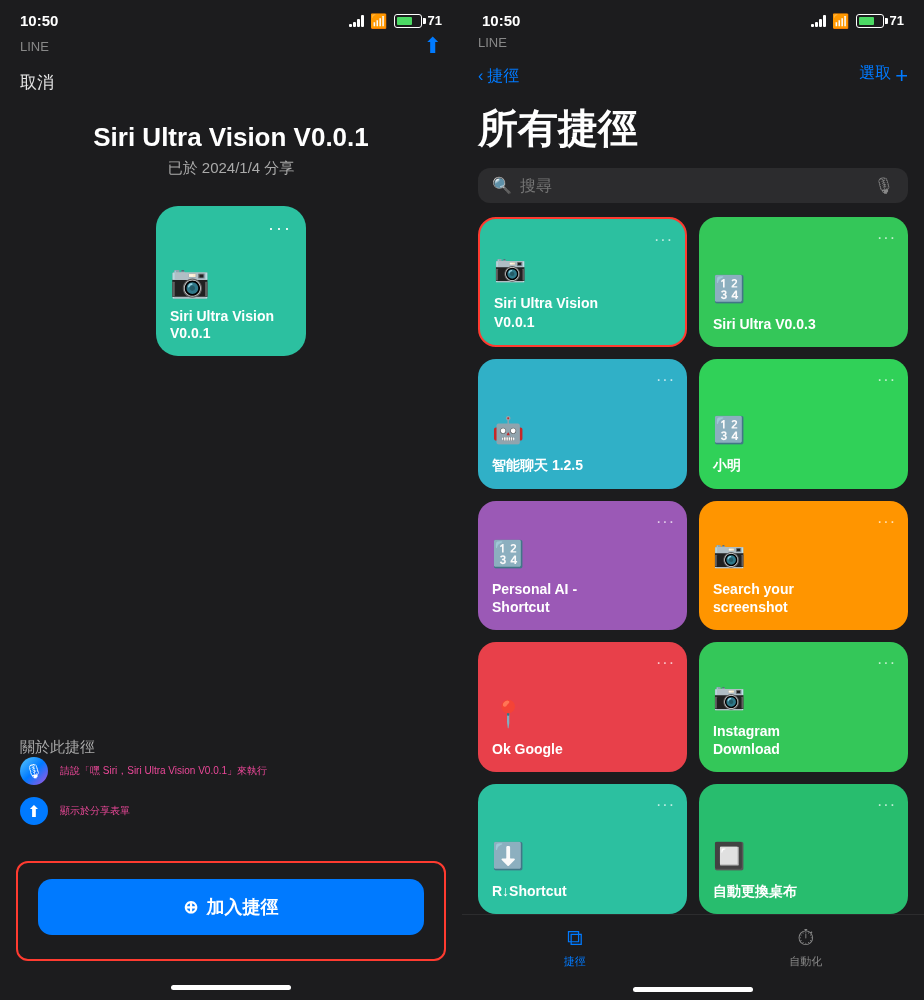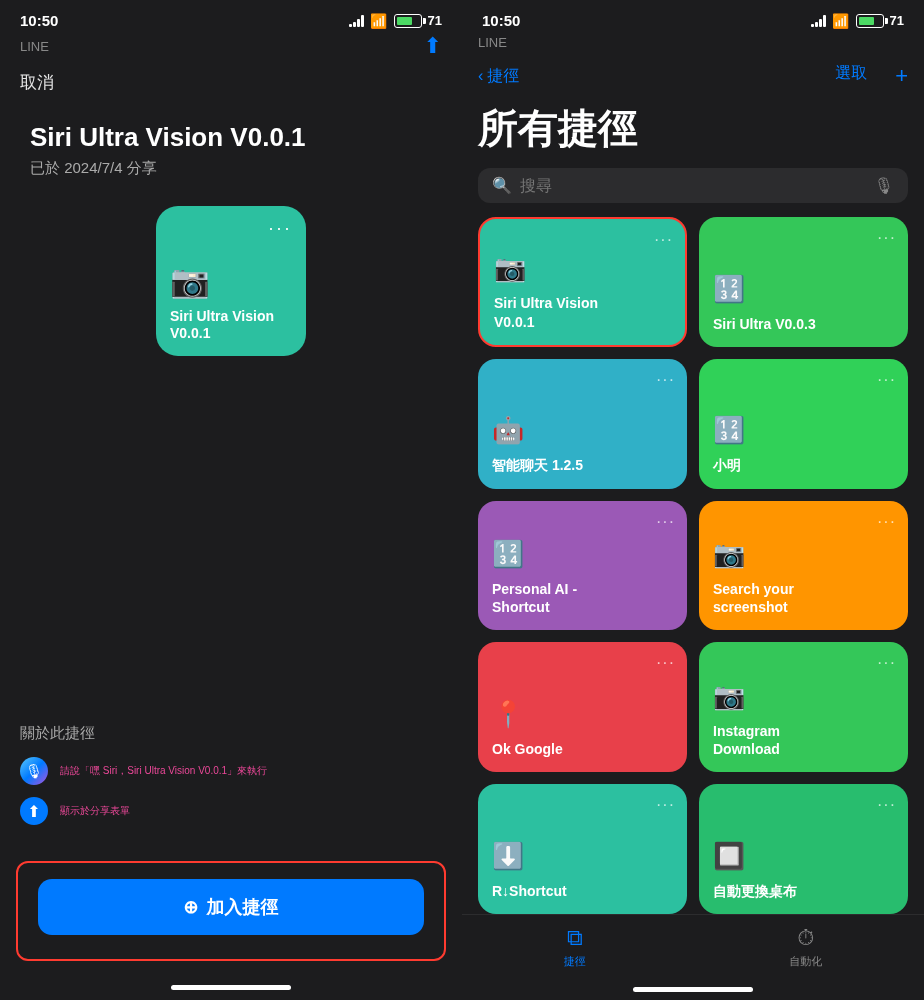--- a/index.html
+++ b/index.html
@@ -79,21 +79,21 @@
       color: #e5e5e5;
       font-size: 17px;
       font-weight: 400;
     }
     .share-btn {
       color: #007aff;
       font-size: 22px;
     }
 
     .shortcut-title {
-      text-align: left;
+      text-align: center;
       padding: 20px 30px 8px;
     }
     .shortcut-title h1 {
       color: #fff;
       font-size: 26px;
       font-weight: 700;
       margin-bottom: 6px;
     }
     .shortcut-title .date {
       color: #aaa;
@@ -133,21 +133,20 @@
       line-height: 1.2;
     }
 
     .about-section {
       padding: 24px 20px 16px;
       margin-top: auto;
     }
     .about-title {
       color: #aaa;
       font-size: 15px;
-      margin-bottom: 14px;
     }
     .about-item {
       display: flex;
       align-items: center;
       gap: 12px;
       margin-bottom: 12px;
     }
     .about-item-icon {
       width: 28px;
       height: 28px;
@@ -217,21 +216,21 @@
     }
     .back-btn {
       color: #007aff;
       font-size: 16px;
       display: flex;
       align-items: center;
       gap: 4px;
     }
     .right-nav-actions {
       display: flex;
-      gap: 28px;
+      gap: 4px;
     }
     .select-btn {
       color: #007aff;
       font-size: 16px;
     }
     .add-nav-btn {
       color: #007aff;
       font-size: 22px;
       font-weight: 300;
     }
@@ -407,21 +406,21 @@
     <span class="line-app-label">LINE</span>
     <span class="share-btn">⬆</span>
   </div>
 
   <div class="nav-bar-left">
     <span class="cancel-btn">取消</span>
   </div>
 
   <div class="shortcut-title">
     <h1>Siri Ultra Vision V0.0.1</h1>
-    <div class="date">已於 2024/7/4 分享</div>
+    <div class="date">已於 2024/1/4 分享</div>
   </div>
 
   <div style="display:flex; justify-content:center;">
     <div class="shortcut-card-left">
       <span class="card-menu">···</span>
       <div class="card-icon">📷</div>
       <div class="card-label">Siri Ultra Vision<br>V0.0.1</div>
     </div>
   </div>
 

